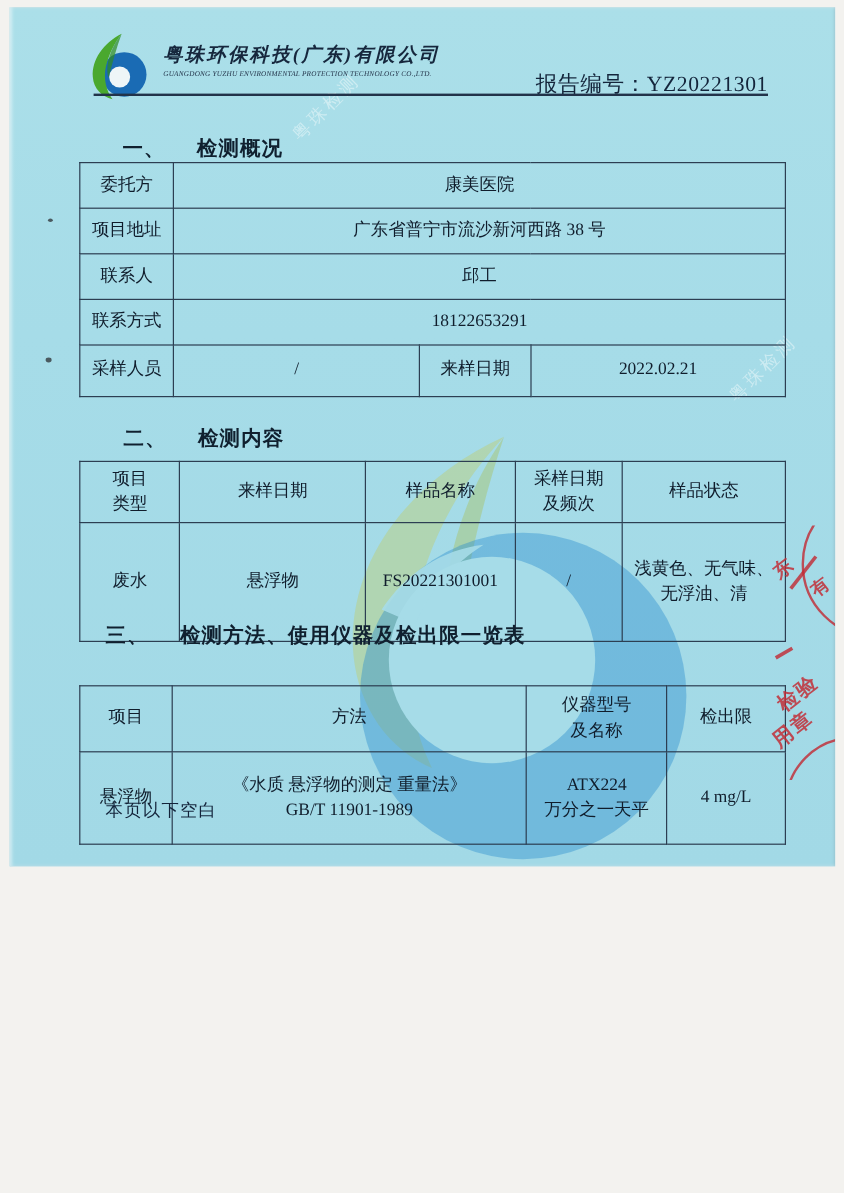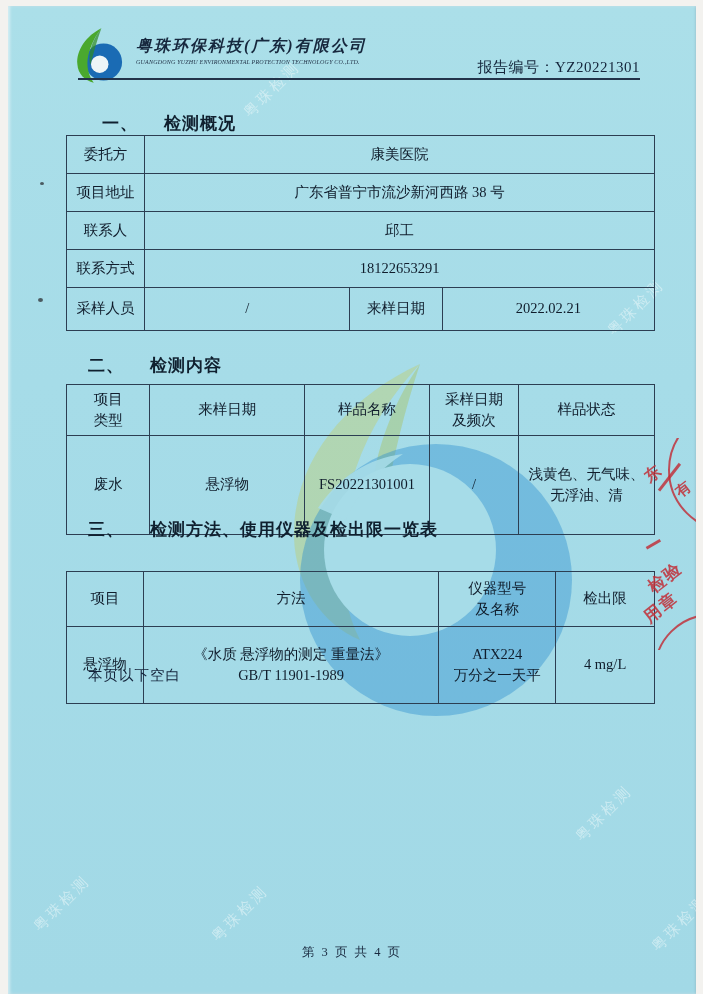--- a/index.html
+++ b/index.html
@@ -2,38 +2,38 @@
 <html><head>
 <meta charset="utf-8">
 <style>
   html,body{margin:0;padding:0;}
   body{
     width:703px;height:994px;position:relative;overflow:hidden;
     background:#f3f2ef;
     font-family:"Liberation Serif","DejaVu Serif",serif;
   }
   .paper{
-    position:absolute;left:8px;top:6px;width:688px;height:988px;
+    position:absolute;left:8px;top:6px;width:688px;height:716px;
     background:linear-gradient(180deg,#abdfe9 0%,#a6dce8 38%,#a2d9e6 100%);
     overflow:hidden;
     box-shadow:inset 2px 0 3px rgba(255,255,255,.5), inset -1px 0 2px rgba(120,140,150,.25);
   }
   
   .hdr-logo{position:absolute;left:60px;top:20px;width:58px;height:60px;z-index:3;}
   .company{position:absolute;left:128px;top:30px;z-index:3;color:#1c2f47;}
   .company .cn{
     font-size:16px;font-weight:bold;font-style:italic;letter-spacing:2px;
     color:#16273d;
   }
   .company .en{
     font-size:6px;letter-spacing:.2px;margin-top:2px;color:#23344a;font-style:italic;
   }
   .report-no{
     position:absolute;right:56px;top:52px;z-index:3;
-    font-size:15px;color:#14253b;letter-spacing:.5px;text-align:center;
+    font-size:18px;color:#14253b;letter-spacing:.5px;text-align:center;
   }
   .hdr-rule{
     position:absolute;left:70px;top:72px;width:562px;height:2px;
     background:#22334a;z-index:3;
   }
   
   .sec-title{
     position:absolute;left:80px;z-index:3;color:#10202f;
     font-size:17px;font-weight:bold;letter-spacing:1px;white-space:nowrap;
   }
@@ -123,21 +123,21 @@
     </tr>
     <tr class="tall">
       <td>采样人员</td>
       <td>/</td>
       <td>来样日期</td>
       <td>2022.02.21</td>
     </tr>
   </tbody>
     </table>
 
-  <div class="sec-title" style="top:348px;">
+  <div class="sec-title" style="top:348px;margin-left:15px;">
     <span class="num">二、</span><span>检测内容</span>
   </div>
   <table class="doc" id="table2">
     <colgroup>
         <col style="width:14.2%">
         <col style="width:26.3%">
         <col style="width:21.2%">
         <col style="width:15.2%">
         <col style="width:23.1%">
       </colgroup>

